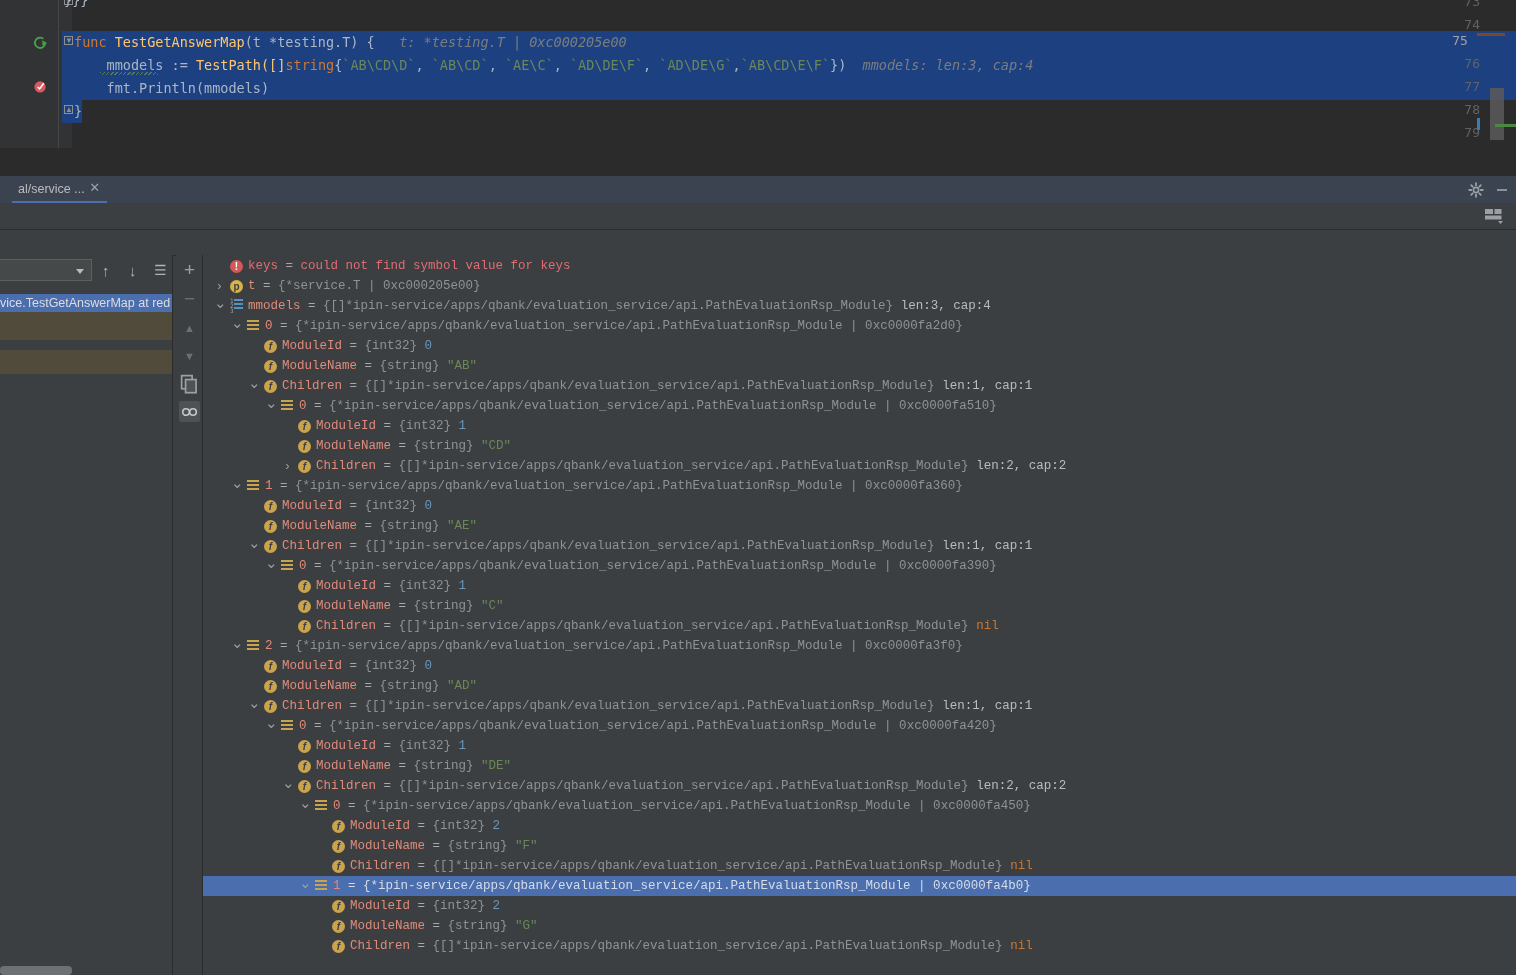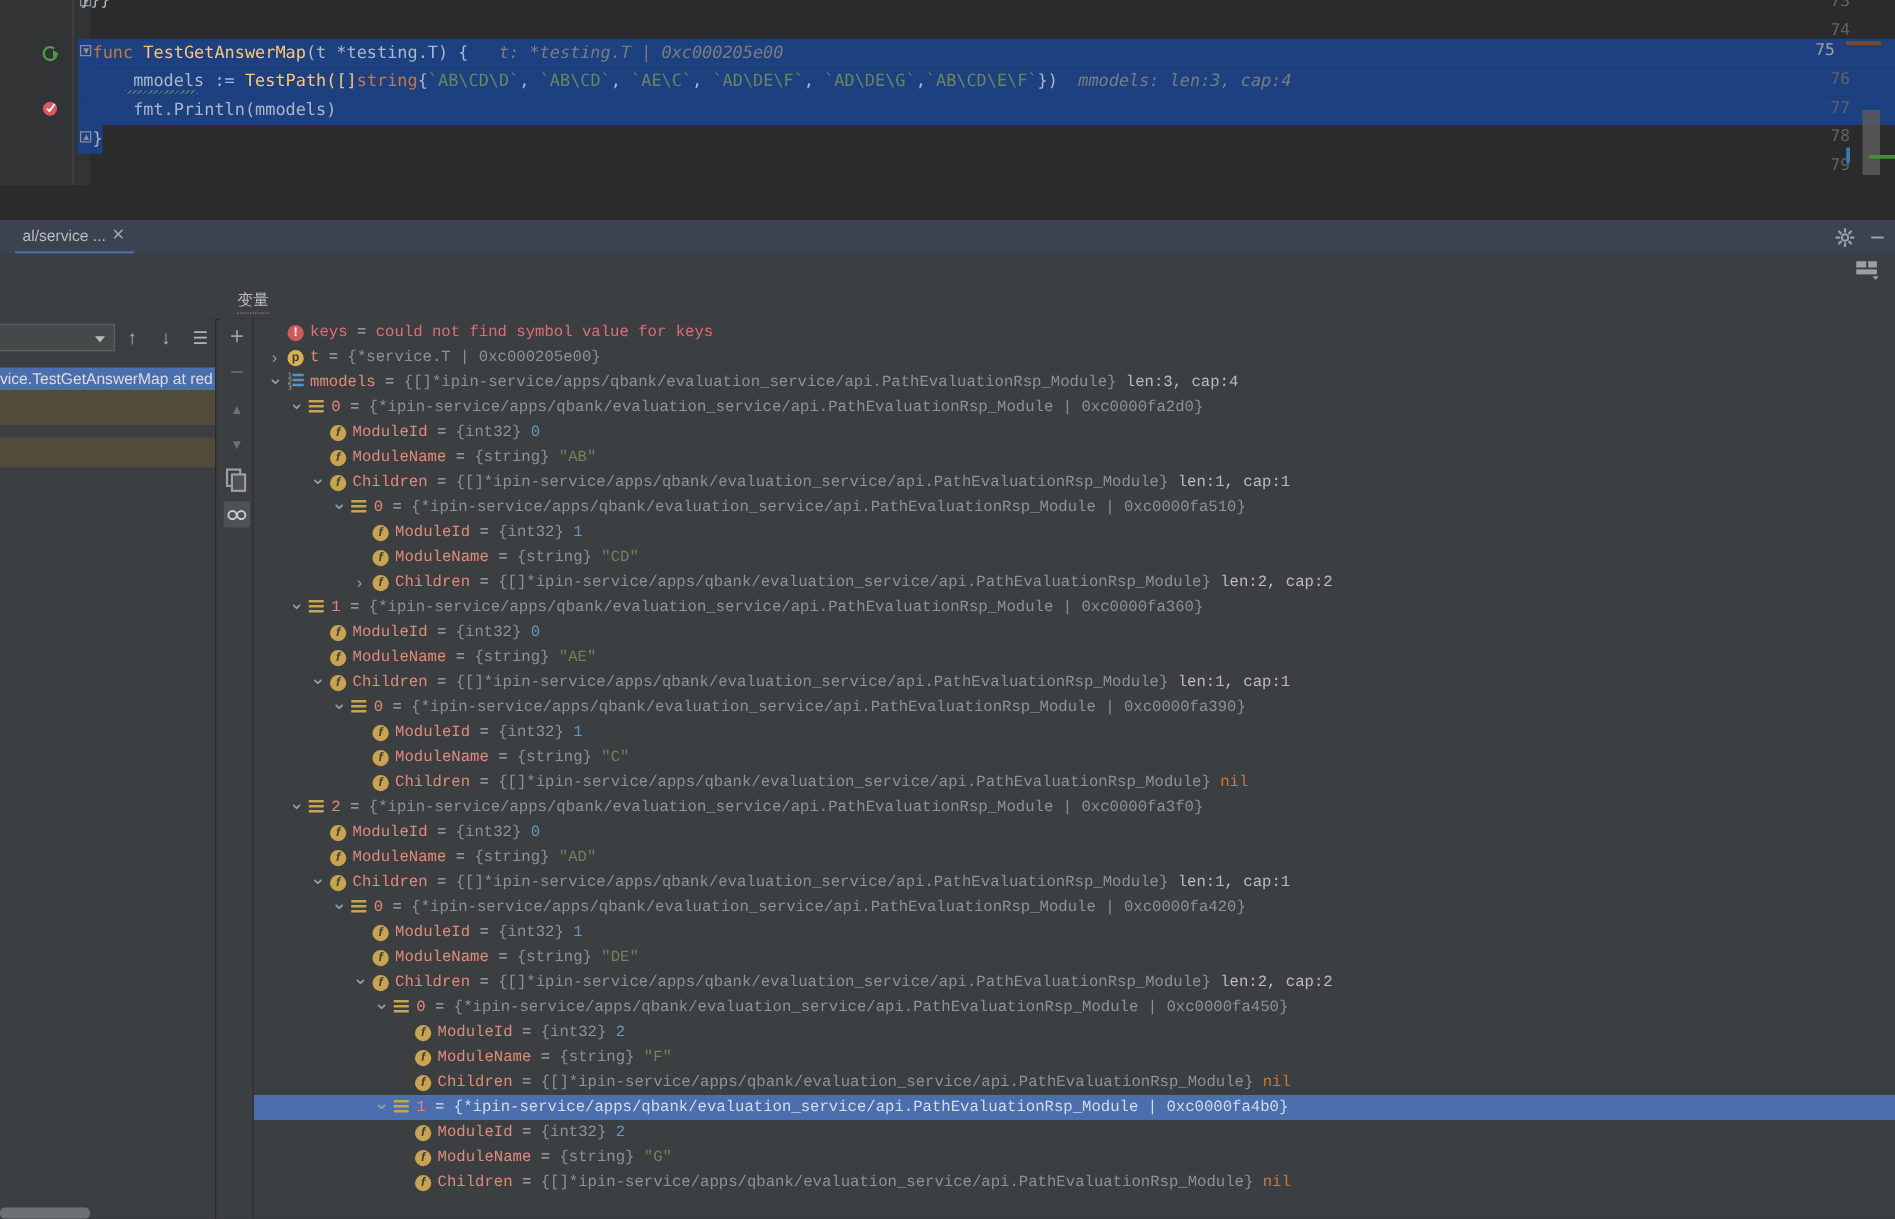--- a/index.html
+++ b/index.html
@@ -325,23 +325,20 @@
     <svg class="layout-icon" viewBox="0 0 20 16">
       <rect x="1" y="1" width="8" height="5" fill="#9aa0a6"></rect>
       <rect x="10.5" y="1" width="7" height="5" fill="#9aa0a6"></rect>
       <rect x="1" y="7.5" width="16.5" height="4" fill="#9aa0a6"></rect>
       <polygon points="14,13 19,13 16.5,16" fill="#9aa0a6"></polygon>
     </svg>
   </div>
 
   <div class="sep-h" style="left:0; top:26px; width:1516px;"></div>
 
-  <div class="tabs-row">
-    <div class="vartab">变量</div>
-  </div>
   <div class="sep-h" style="left:0; top:52px; width:1516px;"></div>
 
   <div id="frames">
     <div class="fr-combo">
 
       <span class="fr-caret"></span>
     </div>
     <div class="fr-arrow" style="left:102px;">↑</div>
     <div class="fr-arrow" style="left:129px;">↓</div>
     <div class="fr-arrow" style="left:154px; font-size:14px;">☰</div>

